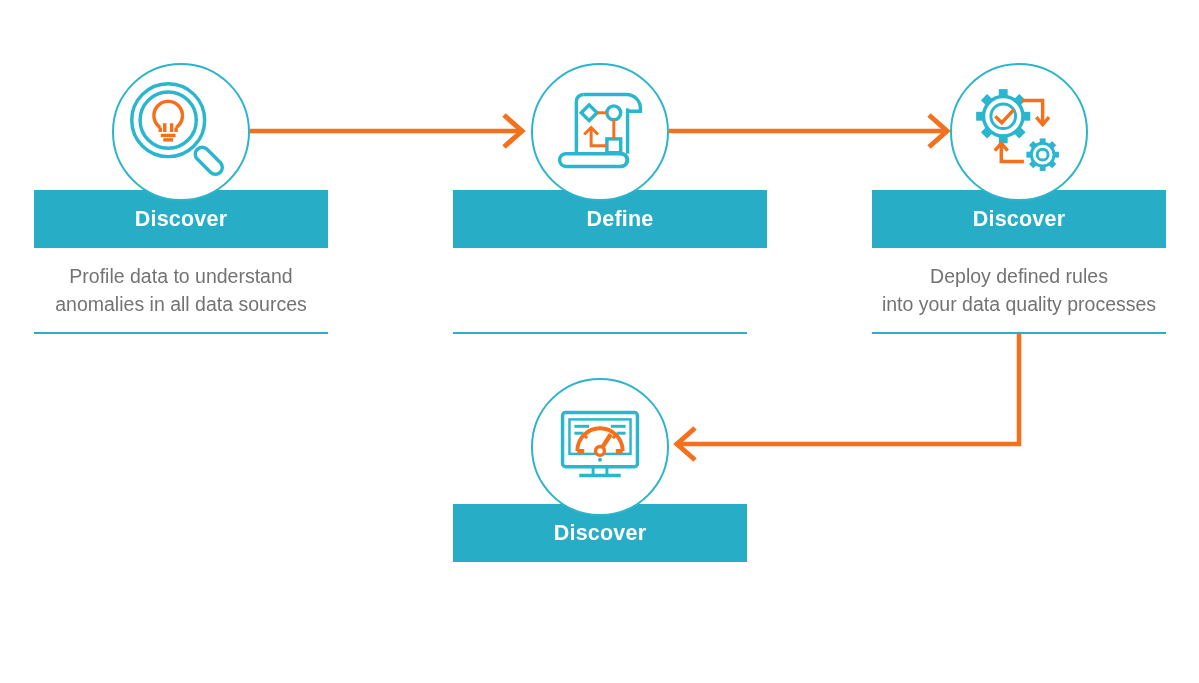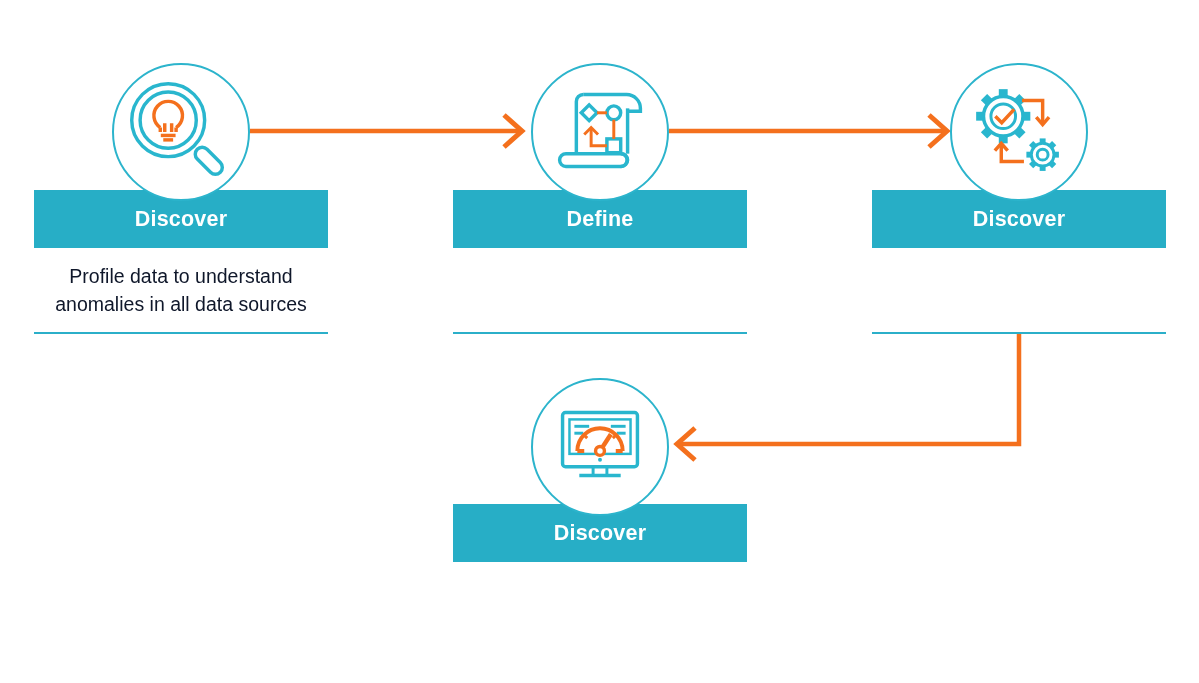--- a/index.html
+++ b/index.html
@@ -51,21 +51,21 @@
     display: flex;
     align-items: center;
     justify-content: center;
     z-index: 2;
     letter-spacing: 0.2px;
   }
   .desc {
     position: absolute;
     width: 300px;
     text-align: center;
-    color: #0f172a;
+    color: #737373;
     font-size: 19.5px;
     line-height: 28px;
     z-index: 2;
   }
   .rule {
     position: absolute;
     width: 294px;
     border-top: 2px solid #2BAFC9;
     z-index: 2;
   }
@@ -130,21 +130,21 @@
         <rect x="75" y="75" width="14" height="14"></rect>
       </g>
       <g class="icon-orange" stroke-width="3">
         <path d="M65,48.5 H75"></path>
         <path d="M82,55.5 V75"></path>
         <path d="M75,82 H59 V64"></path>
         <path d="M52,70.5 L59,63.5 L66,70.5"></path>
       </g>
     </svg>
   </div>
-  <div class="banner" style="left:453px; top:190px;">
+  <div class="banner" style="left:453px; top:190px;padding-left:20px;">
     <span>Define</span>
   </div>
   <div class="rule" style="left:453px; top:332px;"></div>
 
   <div class="circle" style="left:950px; top:63px;">
     <svg width="134" height="134" viewBox="0 0 136 136">
       <g class="icon-teal">
         <circle cx="52" cy="52" r="20" stroke-width="3.5"></circle>
         <g stroke-width="9">
           <path d="M72,52 L79.5,52"></path>
@@ -175,20 +175,24 @@
         <path d="M71,36 H92 V59"></path>
         <path d="M85.5,53 L92,60.5 L98.5,53"></path>
         <path d="M73,98 H50 V81"></path>
         <path d="M43.5,87 L50,79.5 L56.5,87"></path>
       </g>
     </svg>
   </div>
   <div class="banner" style="left:872px; top:190px;">
     <span>Discover</span>
   </div>
+  <div class="desc" style="left:869px; top:262px;">
+    <div>Deploy defined rules</div>
+    <div>into your data quality processes</div>
+  </div>
   <div class="rule" style="left:872px; top:332px;"></div>
 
   <div class="circle" style="left:531px; top:378px;">
     <svg width="134" height="134" viewBox="0 0 136 136">
       <g class="icon-teal">
         <rect x="30" y="33" width="76" height="55" rx="3" stroke-width="3.5"></rect>
         <rect x="37" y="40" width="62" height="35" stroke-width="2.5"></rect>
         <circle cx="68" cy="81" r="2" fill="#29B6CE" stroke="none"></circle>
         <path d="M61,88 V97 M75,88 V97" stroke-width="3"></path>
         <path d="M47,97 H89" stroke-width="3.5"></path>

